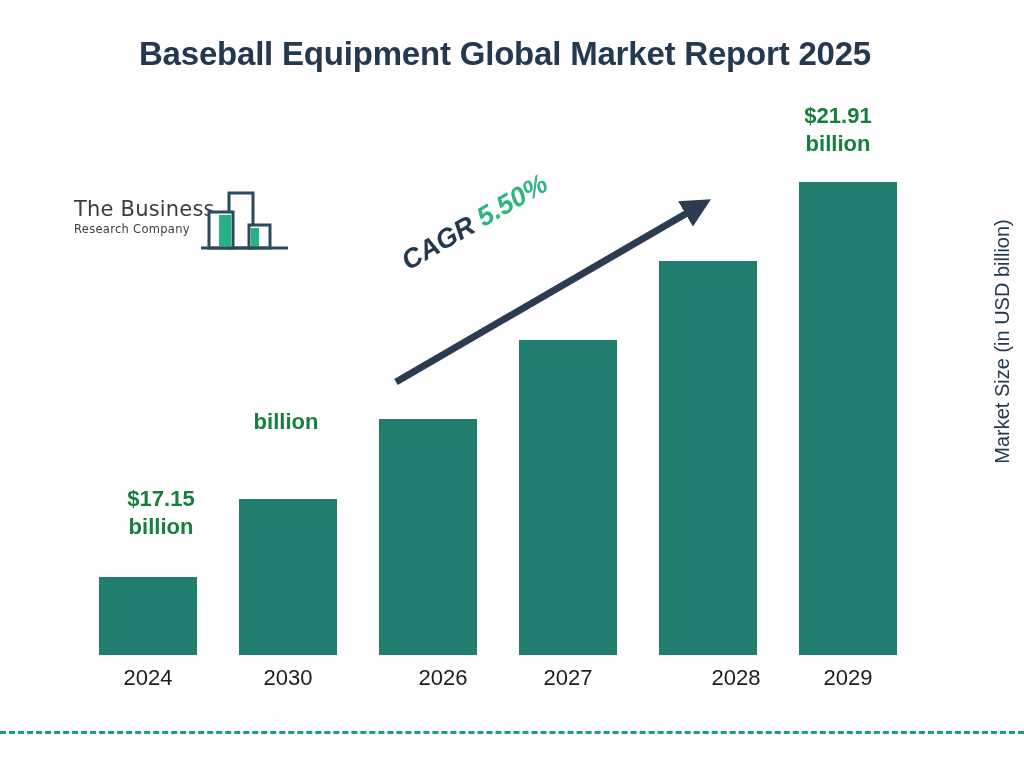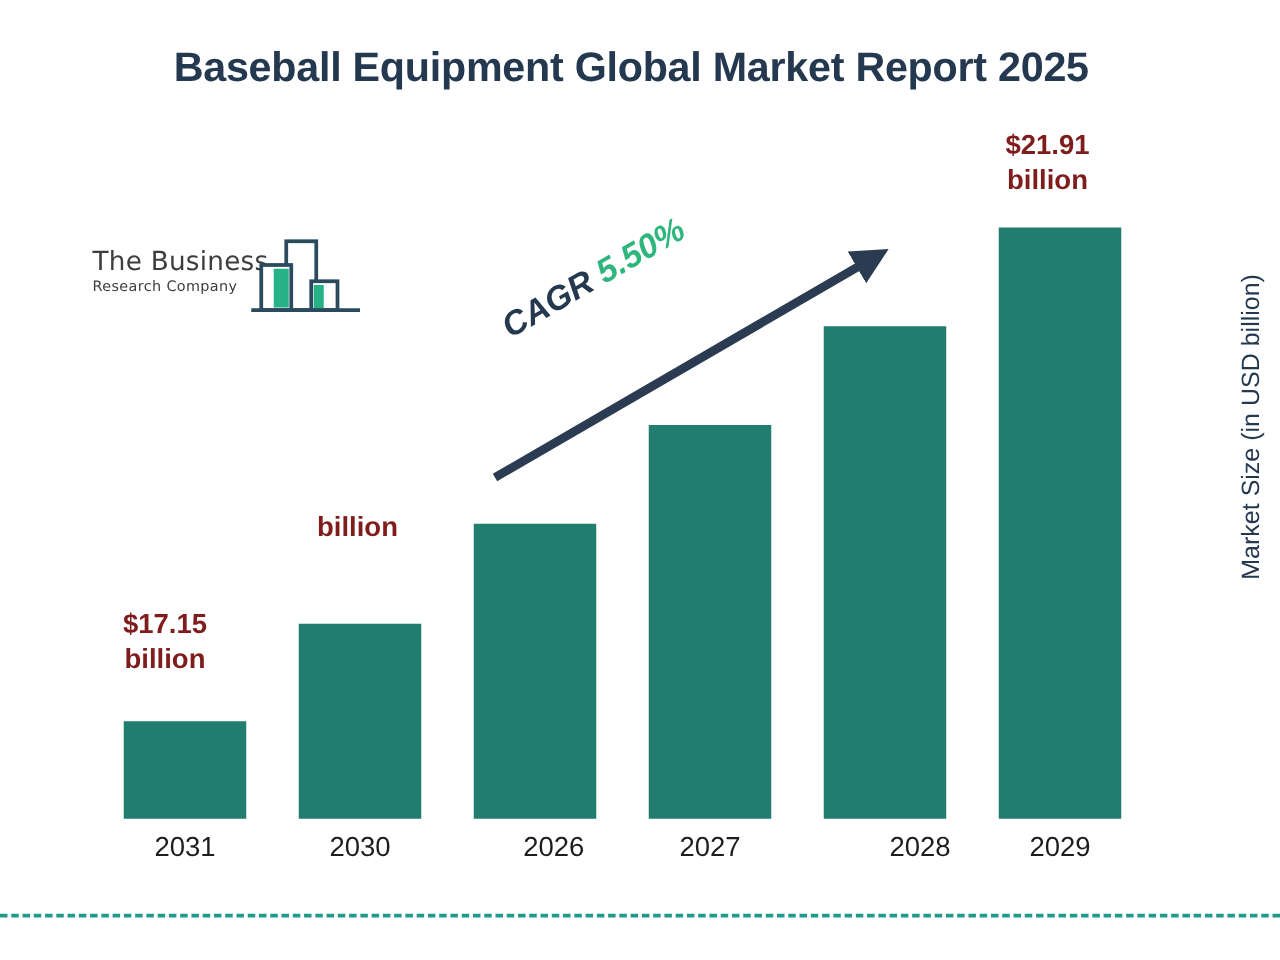--- a/index.html
+++ b/index.html
@@ -80,21 +80,21 @@
     height: 768px;
   }
   .bar {
     position: absolute;
     background: #217d6d;
   }
   .bar-label {
     position: absolute;
     font-size: 22px;
     font-weight: bold;
-    color: #7f1d1d;
+    color: #15803d;
     text-align: center;
     line-height: 1.28;
     white-space: nowrap;
   }
   .tick-label {
     position: absolute;
     font-size: 22px;
     color: #1d1d1d;
     text-align: center;
     width: 120px;
@@ -167,35 +167,35 @@
 
   <div id="plot">
 
     <div class="bar" style="left:99px;  top:577px; width:98px; height:78px;"></div>
     <div class="bar" style="left:239px; top:499px; width:98px; height:156px;"></div>
     <div class="bar" style="left:379px; top:419px; width:98px; height:236px;"></div>
     <div class="bar" style="left:519px; top:340px; width:98px; height:315px;"></div>
     <div class="bar" style="left:659px; top:261px; width:98px; height:394px;"></div>
     <div class="bar" style="left:799px; top:182px; width:98px; height:473px;"></div>
 
-    <div class="bar-label" style="left:72px; top:485px; width:120px;">
+    <div class="bar-label" style="left:101px; top:485px; width:120px;">
       <div>$17.15</div>
       <div>billion</div>
     </div>
 
     <div class="bar-label" style="left:226px; top:408px; width:120px;">
       <div>billion</div>
     </div>
 
     <div class="bar-label" style="left:773px; top:102px; width:130px;">
       <div>$21.91</div>
       <div>billion</div>
     </div>
 
-    <div class="tick-label" style="left:88px;  top:665px;">2031</div>
+    <div class="tick-label" style="left:88px;  top:665px;">2024</div>
     <div class="tick-label" style="left:228px; top:665px;">2030</div>
     <div class="tick-label" style="left:383px; top:665px;">2026</div>
     <div class="tick-label" style="left:508px; top:665px;">2027</div>
     <div class="tick-label" style="left:676px; top:665px;">2028</div>
     <div class="tick-label" style="left:788px; top:665px;">2029</div>
 
     <svg style="position:absolute; left:0; top:0; width:1024px; height:768px; pointer-events:none;">
       <defs>
         <marker id="arrowhead" markerWidth="4.2" markerHeight="4.2" refX="1.4" refY="2.1" orient="auto">
           <polygon points="0,0 4.2,2.1 0,4.2" fill="#2b3c52"></polygon>

